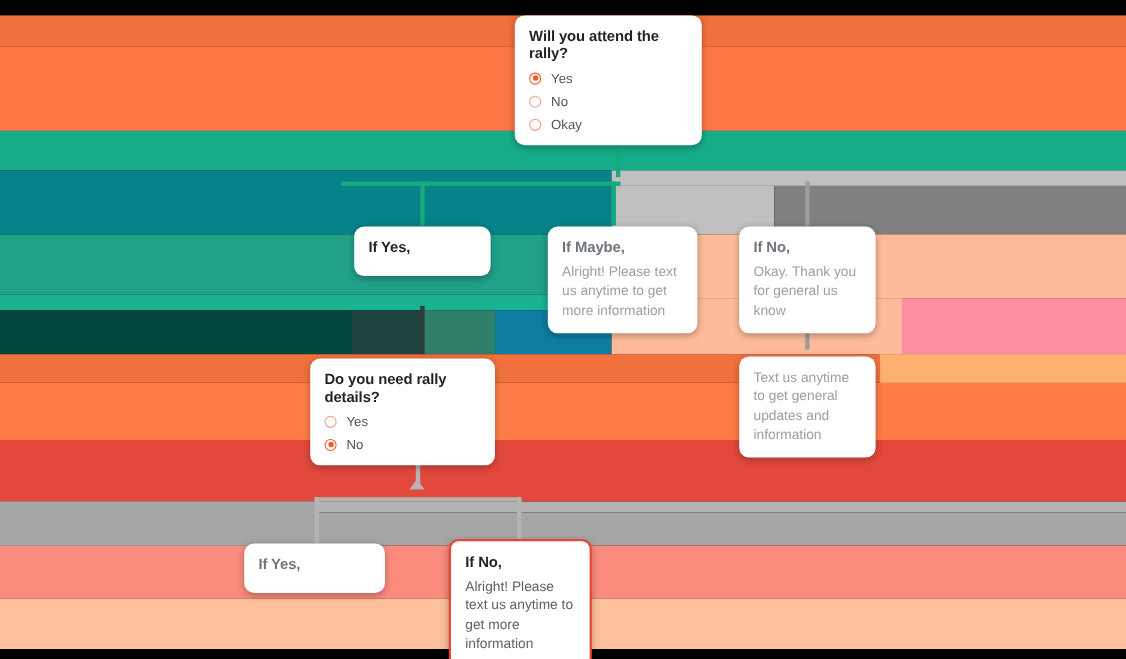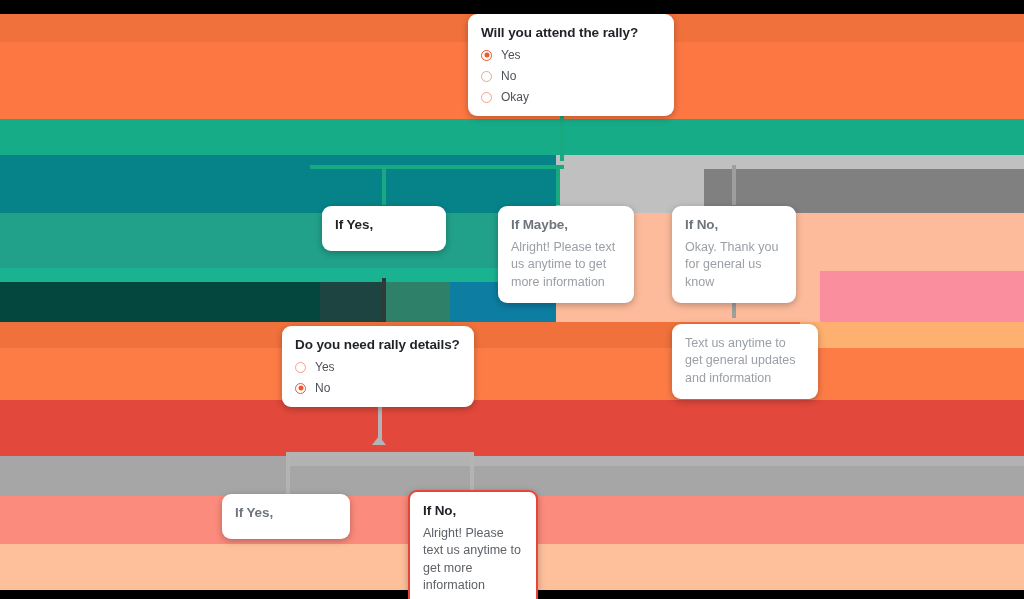--- a/index.html
+++ b/index.html
@@ -107,21 +107,21 @@
       <div class="conn" style="left: 382px; top: 278px; width: 4px; height: 44px; background: rgb(45, 59, 56);"></div>
       <div class="conn" style="left: 732px; top: 278px; width: 4px; height: 40px; background: rgb(158, 158, 158);"></div>
       <div class="conn" style="left: 378px; top: 402px; width: 4px; height: 42px; background: rgb(180, 180, 180);"></div>
       <div class="conn" style="left: 286px; top: 452px; width: 188px; height: 4px; background: rgb(180, 180, 180);"></div>
       <div class="conn" style="left: 286px; top: 452px; width: 4px; height: 44px; background: rgb(180, 180, 180);"></div>
       <div class="conn" style="left: 470px; top: 452px; width: 4px; height: 44px; background: rgb(180, 180, 180);"></div>
     </div>
 
   <div class="arrow" style="left:372px;top:436px;border-left:7px solid transparent;border-right:7px solid transparent;border-bottom:9px solid #b4b4b4;"></div>
 
-  <div class="card" style="left:468px;top:14px;width:206px;">
+  <div class="card" style="left:468px;top:14px;width:170px;">
     <div class="card-title">Will you attend the rally?</div>
 
     <div class="opt">
       <span class="radio on"></span>
       <span class="opt-label">Yes</span>
     </div>
     <div class="opt">
       <span class="radio"></span>
       <span class="opt-label">No</span>
     </div>
@@ -138,34 +138,34 @@
   <div class="card" style="left:498px;top:206px;width:136px;">
     <div class="card-title muted">If Maybe,</div>
     <div class="card-body dim">Alright! Please text us anytime to get more information</div>
   </div>
 
   <div class="card" style="left:672px;top:206px;width:124px;">
     <div class="card-title muted">If No,</div>
     <div class="card-body dim">Okay. Thank you for general us know</div>
   </div>
 
-  <div class="card" style="left:282px;top:326px;width:192px;">
+  <div class="card" style="left:282px;top:326px;width:168px;">
     <div class="card-title">Do you need rally details?</div>
 
     <div class="opt">
       <span class="radio"></span>
       <span class="opt-label">Yes</span>
     </div>
     <div class="opt">
       <span class="radio on"></span>
       <span class="opt-label">No</span>
     </div>
   </div>
 
-  <div class="card" style="left:672px;top:324px;width:146px;">
+  <div class="card" style="left:672px;top:324px;width:124px;">
     <div class="card-body dim">Text us anytime to get general updates and information</div>
   </div>
 
   <div class="card" style="left:222px;top:494px;width:128px;">
     <div class="card-title muted">If Yes,</div>
   </div>
 
   <div class="card bordered" style="left:408px;top:490px;width:130px;">
     <div class="card-title">If No,</div>
     <div class="card-body">Alright! Please text us anytime to get more information</div>

